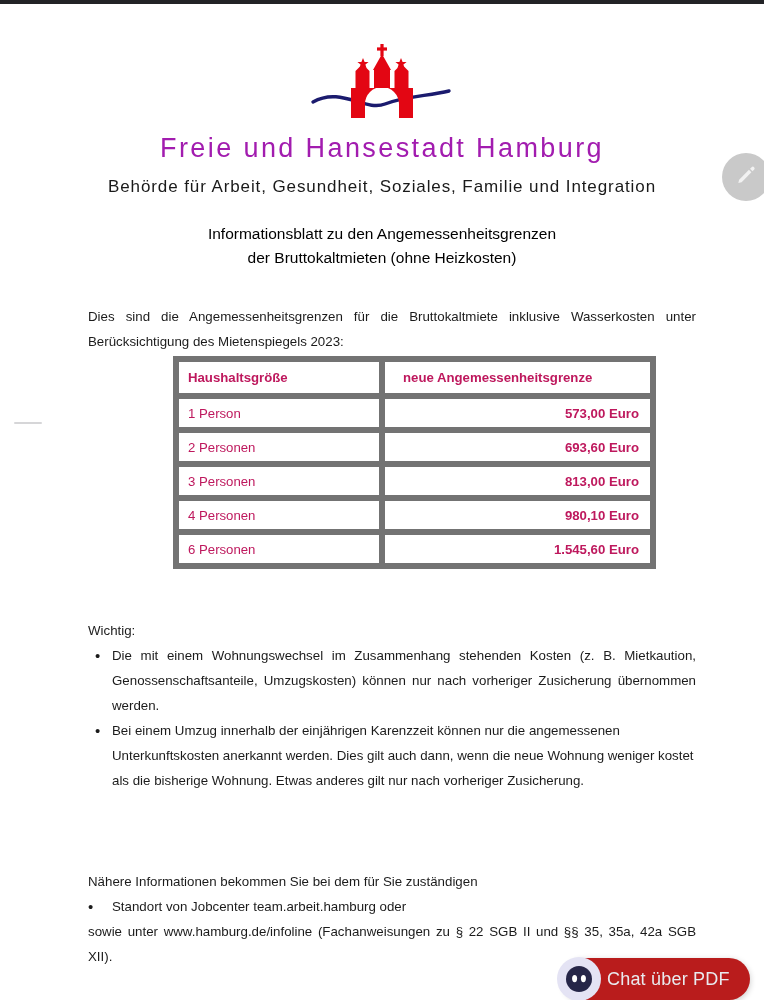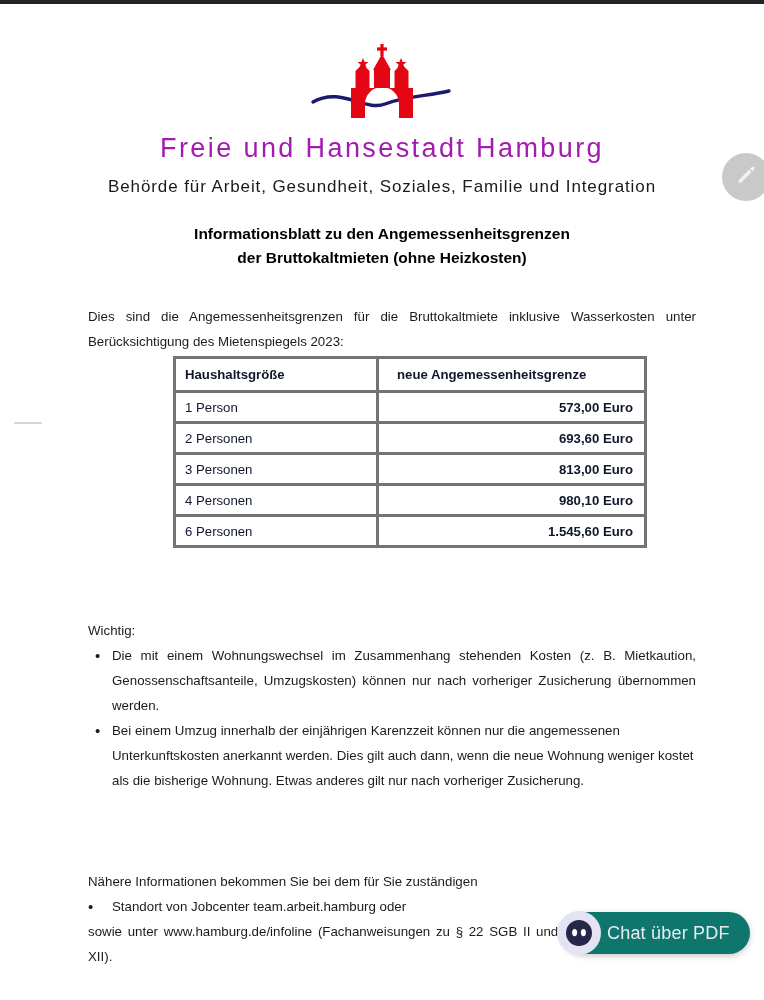--- a/index.html
+++ b/index.html
@@ -78,21 +78,21 @@
     line-height: 24px;
     margin-top: 14px;
     white-space: nowrap;
   }
 
   .doc-title {
     position: absolute;
     left: 0; right: 0;
     top: 218px;
     text-align: center;
-    font-weight: bold;
+    font-weight: normal;
     font-size: 15.5px;
     color: #000;
     line-height: 24px;
   }
 
   
   .body-col {
     position: absolute;
     left: 88px;
     width: 608px;
@@ -114,23 +114,23 @@
     left: 173px;
     top: 352px;
     width: 420px;
   }
   table.limits {
     border-collapse: collapse;
     width: 420px;
     table-layout: fixed;
   }
   table.limits td, table.limits th {
-    border: 3px solid #737373;
+    border: 6px solid #737373;
     font-size: 13.2px;
-    color: #0f172a;
+    color: #be185d;
     height: 26px;
     padding: 1px 9px;
     vertical-align: middle;
   }
   table.limits th {
     font-weight: bold;
     text-align: left;
     height: 29px;
   }
   table.limits th.col-a { width: 182px; }
@@ -178,24 +178,24 @@
     background: #c9c9c9;
     display: flex;
     align-items: center;
     justify-content: center;
   }
 
   
   .chat-pill {
     position: absolute;
     left: 563px;
-    top: 912px;
+    top: 958px;
     height: 42px;
     padding: 0 20px 0 44px;
-    background: #0f766e;
+    background: #b91c1c;
     border-radius: 21px;
     display: flex;
     align-items: center;
     box-shadow: 0 2px 6px rgba(0,0,0,0.22);
   }
   .chat-pill .chat-label {
     color: #e9eaee;
     font-size: 18px;
     letter-spacing: 0.2px;
     white-space: nowrap;

